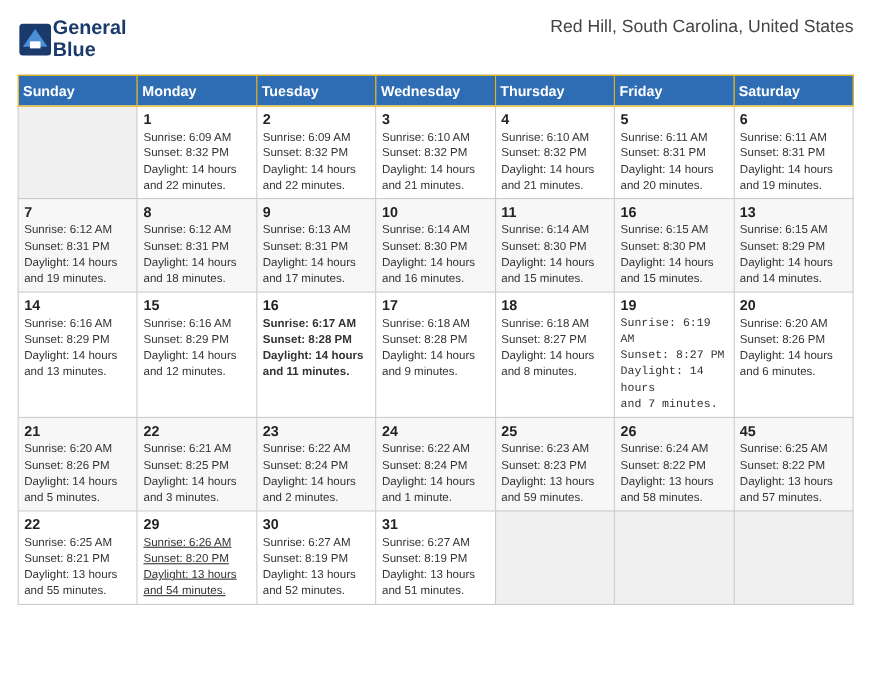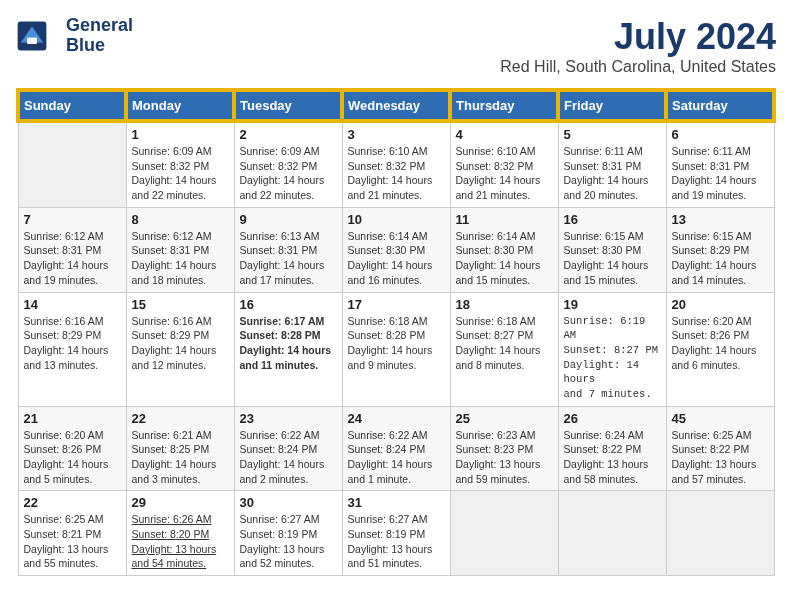--- a/index.html
+++ b/index.html
@@ -12,21 +12,21 @@
     }
     .header-area {
       display: flex;
       justify-content: space-between;
       align-items: flex-start;
       margin-bottom: 12px;
     }
     .logo {
       display: flex;
       align-items: center;
-      gap: 18px;
+      gap: 0;
     }
     .logo-text {
       font-size: 18px;
       font-weight: bold;
       color: #1a3a6b;
       line-height: 1.1;
     }
     .logo-icon {
       width: 32px;
       height: 32px;
@@ -48,21 +48,21 @@
       border-collapse: collapse;
       font-size: 11px;
     }
     thead tr th {
       background-color: #2e6db4;
       color: #fff;
       padding: 6px 4px;
       text-align: left;
       font-size: 13px;
       font-weight: bold;
-      border: 4px solid #eab308;
+      border: 1px solid #eab308;
     }
     tbody tr td {
       border: 1px solid #ccc;
       vertical-align: top;
       padding: 4px 5px;
       height: 80px;
       width: 14.28%;
       background: #fff;
     }
     tbody tr:nth-child(even) td {
@@ -93,21 +93,20 @@
       <rect x="2" y="2" width="36" height="36" rx="4" fill="#1a3a6b"></rect>
       <polygon points="20,8 34,28 6,28" fill="#4a90d9"></polygon>
       <rect x="14" y="22" width="12" height="8" fill="#fff"></rect>
     </svg>
     <div class="logo-text">
       <div>General</div>
       <div>Blue</div>
     </div>
   </div>
   <div class="title-area">
-    <div class="month-title">July 2024</div>
     <div class="location-title">Red Hill, South Carolina, United States</div>
   </div>
 </div>
 
 <table>
   <thead>
     <tr id="thead-row">
     <th>Sunday</th>
         <th>Monday</th>
         <th>Tuesday</th>

